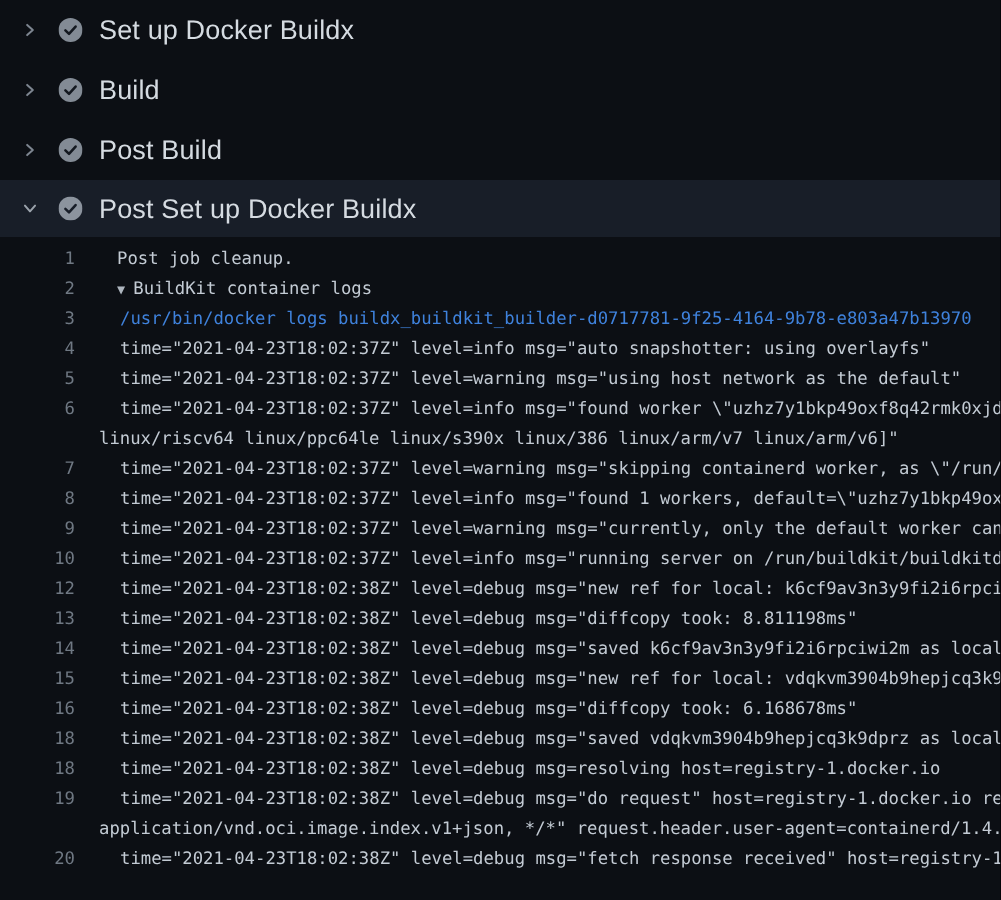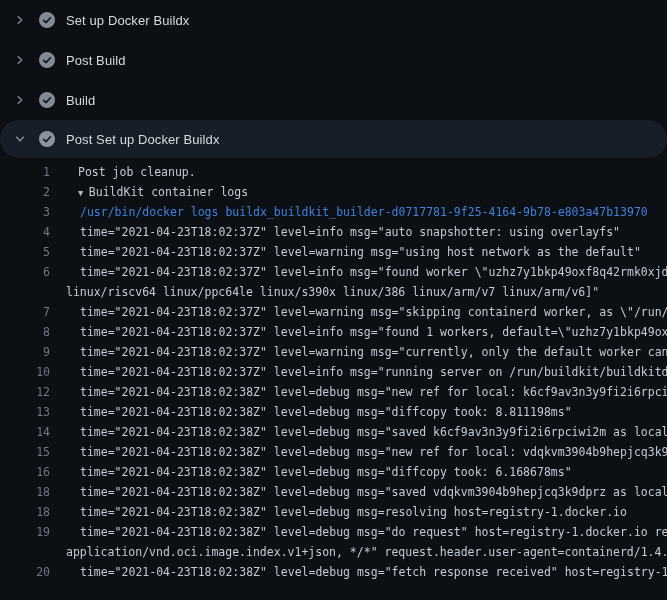--- a/index.html
+++ b/index.html
@@ -25,36 +25,35 @@
   
   .step{
     display:flex;align-items:center;
     height:40px;
     padding-left:12px;
     cursor:pointer;
   }
   .step.expanded{
     height:38px;
     background:var(--header-bg);
-    border-radius:19px;
   }
   .chev{
     width:16px;height:16px;
     display:inline-flex;align-items:center;justify-content:center;
     flex:0 0 16px;
   }
   .check{
     width:16px;height:16px;
     display:inline-flex;align-items:center;justify-content:center;
     flex:0 0 16px;
     margin-left:11px;
   }
   .step-label{
     margin-left:11px;
-    font-size:13px;
+    font-size:18px;
     color:var(--step-label);
     letter-spacing:0.1px;
   }
   
   .log-area{
     padding-top:4px;
     font-family:"DejaVu Sans Mono","Liberation Mono",monospace;
     font-size:11.5px;
     color:var(--log-text);
   }
@@ -107,36 +106,36 @@
       <svg width="12" height="12" viewBox="0 0 16 16">
           <path d="M5.5 3.5 L10.5 8 L5.5 12.5" fill="none" stroke="#7d8590" stroke-width="1.8" stroke-linecap="round" stroke-linejoin="round"></path>
         </svg>
     </span>
     <span class="check">
       <svg width="16" height="16" viewBox="0 0 16 16">
           <circle cx="8" cy="8" r="8" fill="#838b95"></circle>
           <path d="M4.6 8.3 L7 10.6 L11.4 5.7" fill="none" stroke="#141920" stroke-width="1.7" stroke-linecap="round" stroke-linejoin="round"></path>
         </svg>
     </span>
-    <span class="step-label">Post Build</span>
+    <span class="step-label">Build</span>
   </div>
 
   <div class="step collapsed">
     <span class="chev">
       <svg width="12" height="12" viewBox="0 0 16 16">
           <path d="M5.5 3.5 L10.5 8 L5.5 12.5" fill="none" stroke="#7d8590" stroke-width="1.8" stroke-linecap="round" stroke-linejoin="round"></path>
         </svg>
     </span>
     <span class="check">
       <svg width="16" height="16" viewBox="0 0 16 16">
           <circle cx="8" cy="8" r="8" fill="#838b95"></circle>
           <path d="M4.6 8.3 L7 10.6 L11.4 5.7" fill="none" stroke="#141920" stroke-width="1.7" stroke-linecap="round" stroke-linejoin="round"></path>
         </svg>
     </span>
-    <span class="step-label">Build</span>
+    <span class="step-label">Post Build</span>
   </div>
 
   <div class="step expanded">
     <span class="chev">
       <svg width="12" height="12" viewBox="0 0 16 16">
           <path d="M3.5 5.5 L8 10.5 L12.5 5.5" fill="none" stroke="#9aa2ab" stroke-width="1.8" stroke-linecap="round" stroke-linejoin="round"></path>
         </svg>
     </span>
     <span class="check">
       <svg width="16" height="16" viewBox="0 0 16 16">

